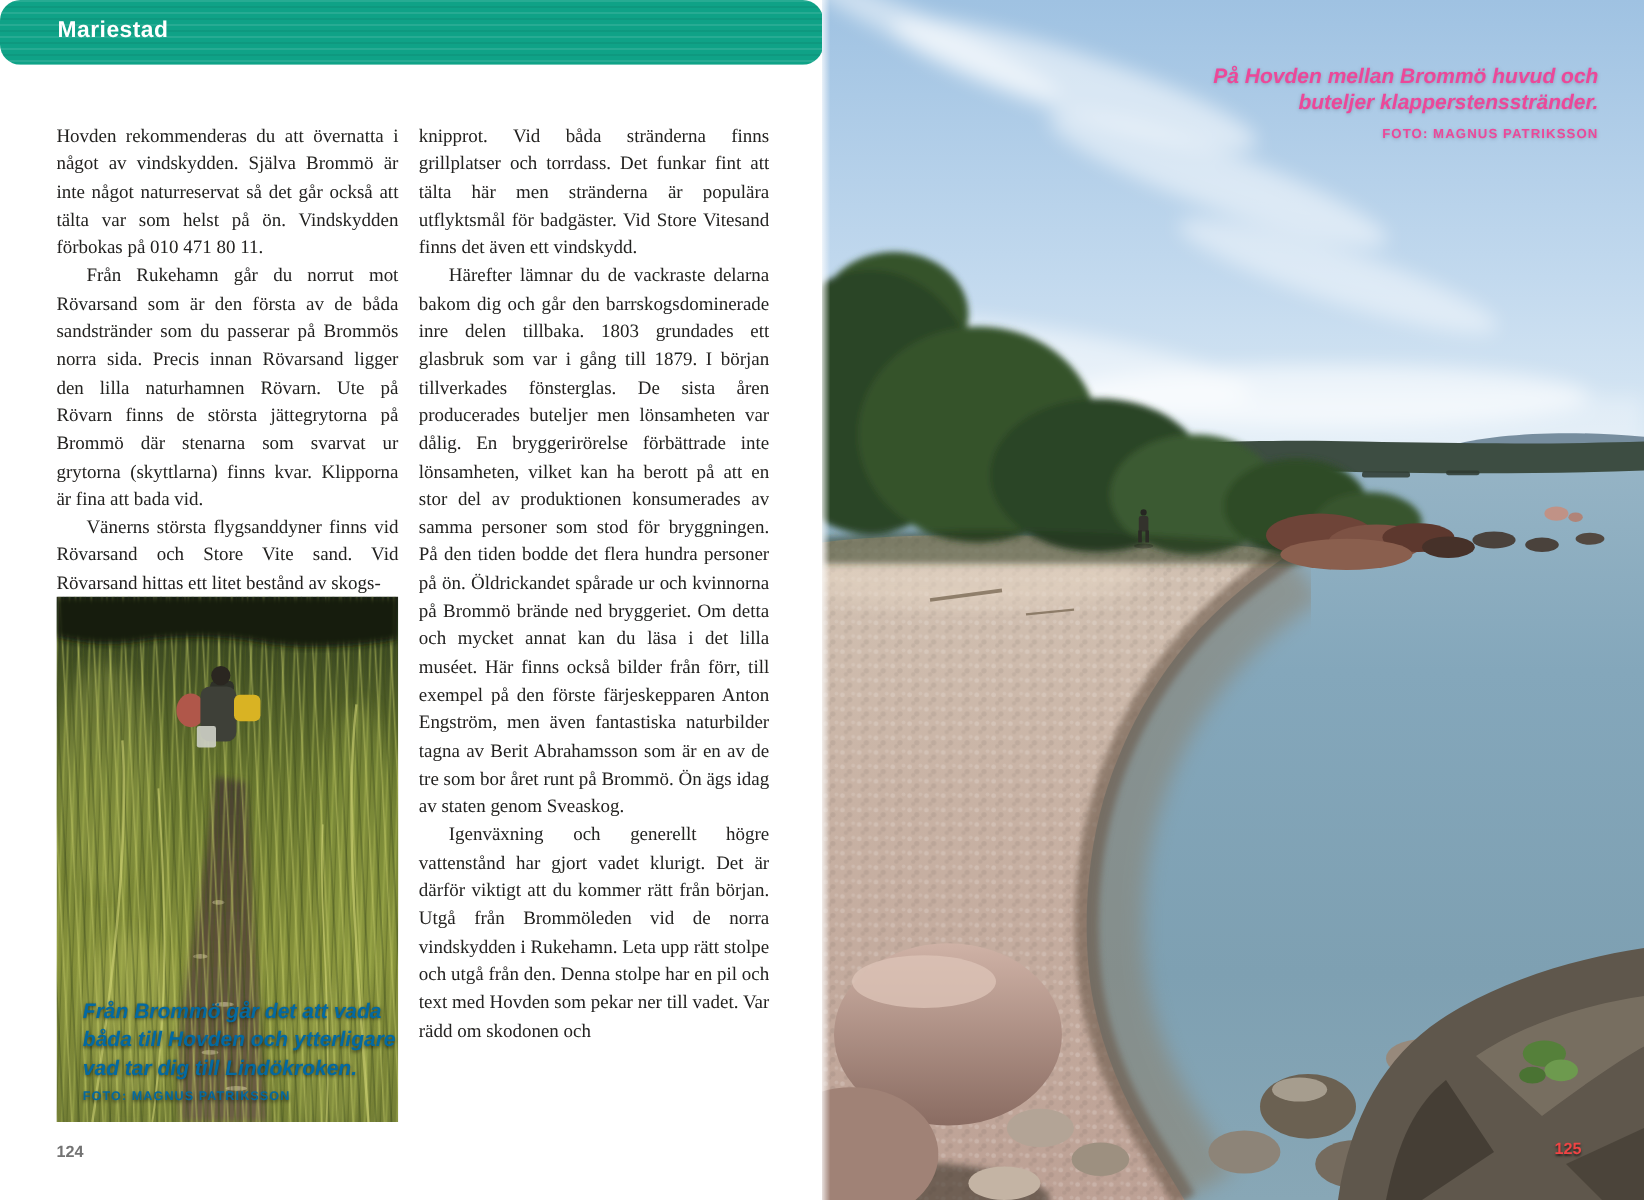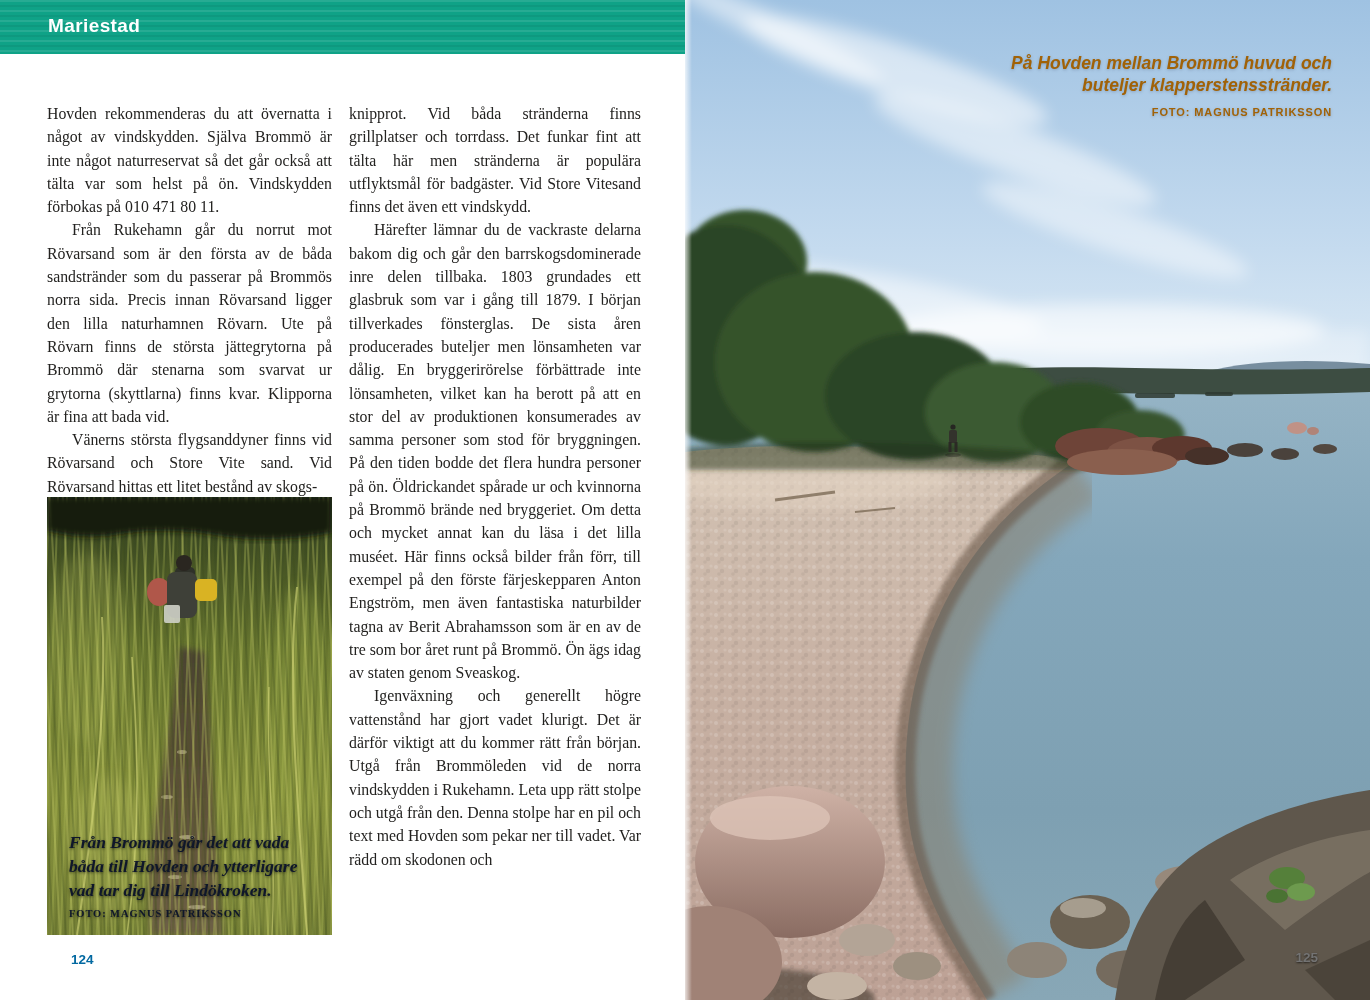--- a/index.html
+++ b/index.html
@@ -11,20 +11,21 @@
   
   .left-page { position:absolute; left:0; top:0; width:685px; height:1000px; background:#fff; }
 
   .header-bar {
     position:absolute; left:0; top:0; width:686px; height:54px;
     background:
       repeating-linear-gradient(180deg,
         rgba(255,255,255,0.10) 0 2px, rgba(255,255,255,0) 2px 5px,
         rgba(0,0,0,0.06) 5px 7px, rgba(0,0,0,0) 7px 10px),
       #0fa287;
+    border-radius: 17px;
   }
   .header-title {
     position:absolute; left:48px; top:15px;
     font-family:"Liberation Sans", sans-serif; font-weight:700;
     font-size:19px; letter-spacing:.4px; color:#ffffff;
   }
 
   .text-columns {
     position:absolute; left:47px; top:90px; width:594px; height:880px;
     display:flex; gap:17px; overflow:hidden;margin-top:12px;
@@ -34,55 +35,55 @@
   .col-2 { width:292px; }
   .col p { margin:0; }
   .col p.indent { text-indent:25px; }
 
   .wading-photo-wrap {
     position:absolute; left:47px; top:497px; width:285px; height:438px; overflow:hidden;
   }
   .wading-photo-wrap svg { display:block; }
 
   .photo-caption {
-    position:absolute; left:22px; bottom:14px; color:#0f172a;
-    font-family:Liberation Serif, serif; font-style:italic; font-weight:700;
+    position:absolute; left:22px; bottom:14px; color:#0369a1;
+    font-family:Liberation Sans, sans-serif; font-style:italic; font-weight:700;
     font-size:17.5px; line-height:24px; text-shadow:0 1px 3px rgba(0,0,0,.55);
   }
   .photo-credit {
     font-style:normal; font-size:10.5px; letter-spacing:.9px; line-height:14px;
     margin-top:5px; font-weight:700;
   }
 
   .page-num-left {
     position:absolute; left:47px; top:952px;
     font-family:"Liberation Sans", sans-serif; font-weight:700;
-    font-size:13.5px; color:#0369a1;margin-left:24px;
+    font-size:13.5px; color:#737373;
   }
 
   
   .right-page { position:absolute; left:685px; top:0; width:685px; height:1000px; overflow:hidden; }
   .right-page svg { display:block; }
   .spine-highlight {
     position:absolute; left:0; top:0; width:7px; height:1000px;
     background:linear-gradient(90deg, rgba(255,255,255,.75), rgba(255,255,255,0));
     pointer-events:none;
   }
   .beach-caption {
-    position:absolute; right:38px; top:52px; text-align:right; color:#a16207;
+    position:absolute; right:38px; top:52px; text-align:right; color:#ec4899;
     font-family:"Liberation Sans", sans-serif; font-style:italic; font-weight:700;
     font-size:17.5px; line-height:22px; text-shadow:0 1px 3px rgba(90,110,140,.45);
   }
   .beach-credit {
     font-style:normal; font-size:11px; letter-spacing:.9px; margin-top:5px; font-weight:700;
   }
   .page-num-right {
     position:absolute; right:52px; top:950px;
     font-family:"Liberation Sans", sans-serif; font-weight:700;
-    font-size:13.5px; color:#737373; text-shadow:0 1px 2px rgba(0,0,0,.6);
+    font-size:13.5px; color:#ef4444; text-shadow:0 1px 2px rgba(0,0,0,.6);
   }
 </style>
 </head>
 <body>
 
 <div class="spread">
 
   <div class="left-page">
 
     <div class="header-bar">

